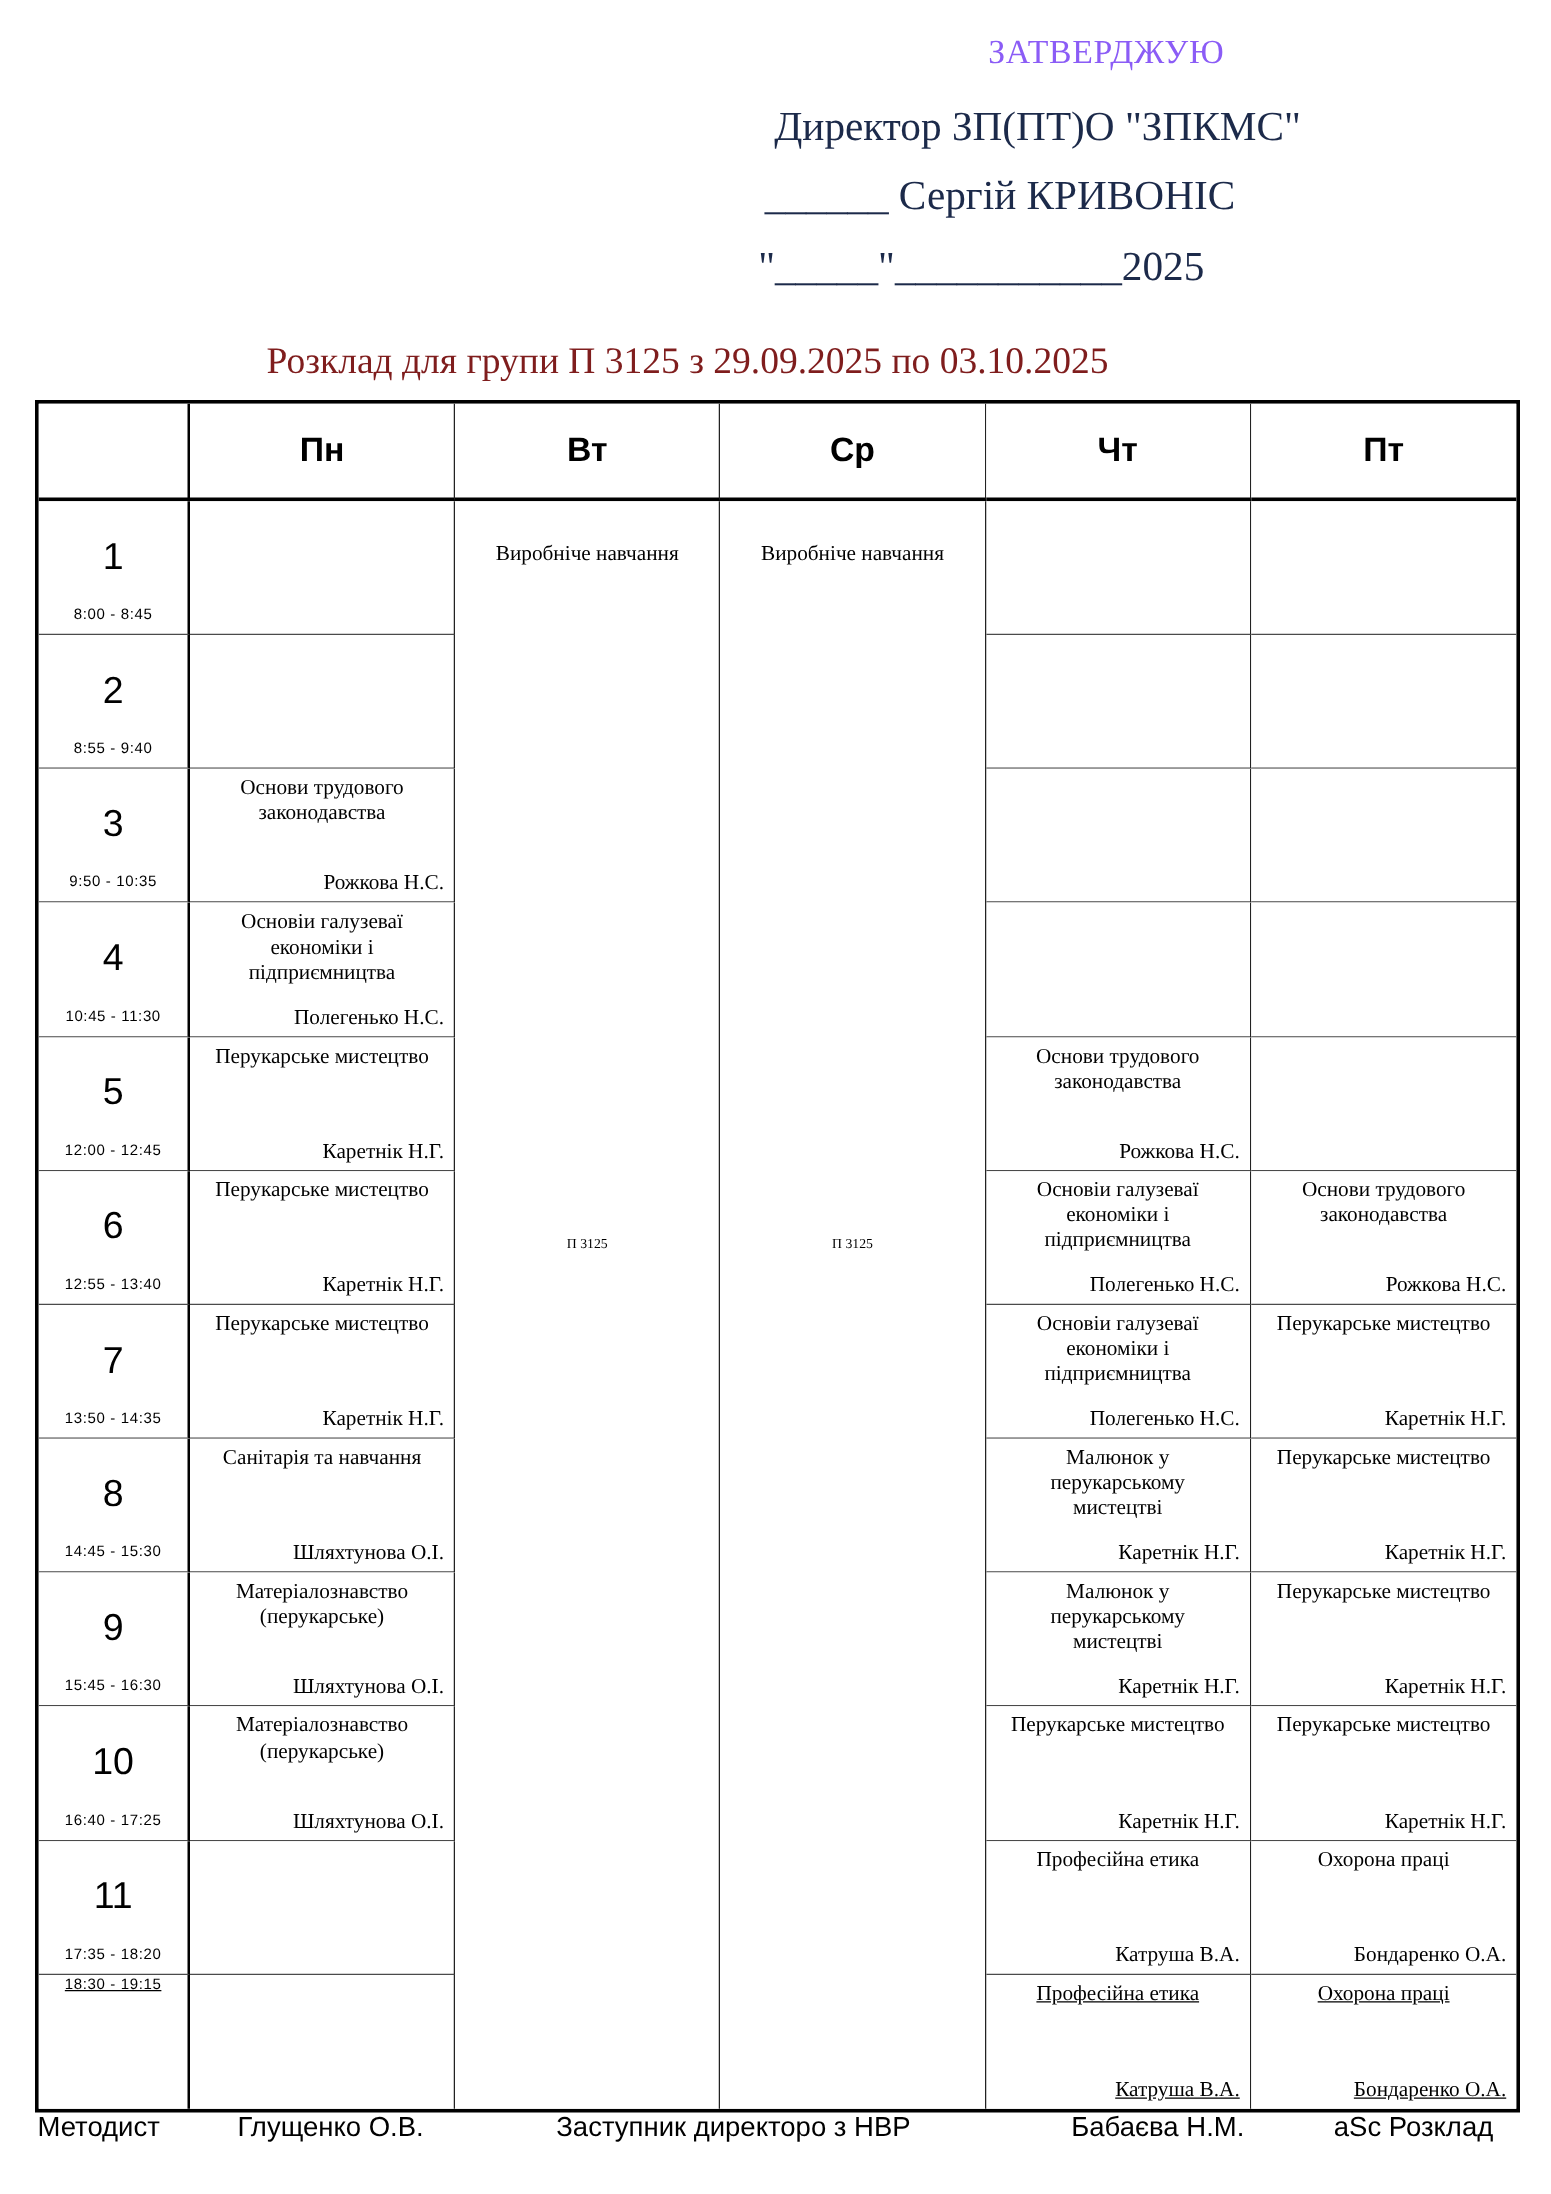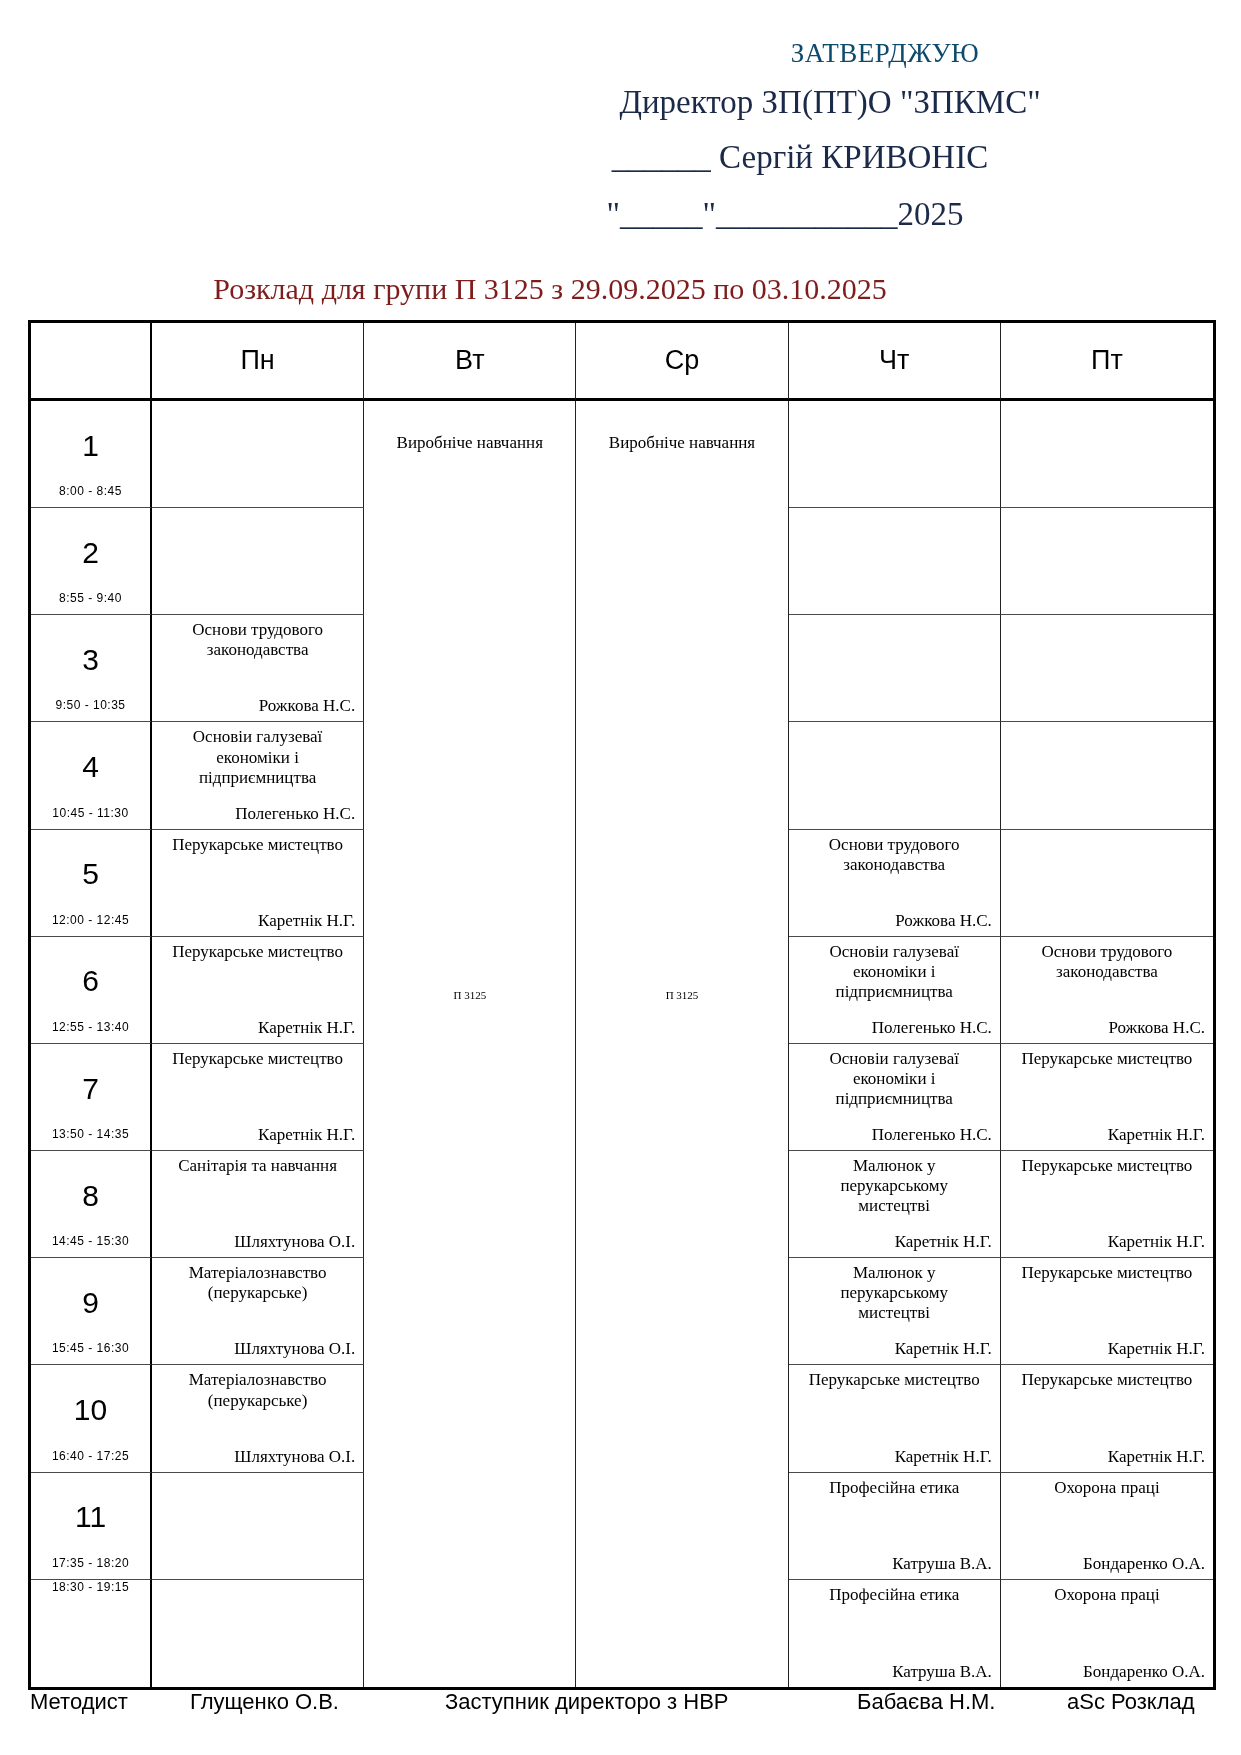--- a/index.html
+++ b/index.html
@@ -18,23 +18,23 @@
          font-size:30px;font-weight:normal;}
 
   
   .tt{position:absolute;left:28px;top:320px;width:1188px;height:1370px;
       display:grid;grid-template-columns:121px repeat(5,1fr);
       grid-template-rows:78px repeat(12,1fr);
       border:3px solid #000;background:#fff;box-sizing:border-box;}
   .c{border-right:1px solid #222;border-bottom:1px solid #4a4a4a;
      box-sizing:border-box;position:relative;background:#fff;min-width:0;min-height:0;}
   .c.lastcol{border-right:none;}
-  .c.lastrow{border-bottom:none;}
+  .c.lastrow{border-bottom:none;text-decoration:underline;}
   .hdr{border-bottom:3px solid #000;display:flex;align-items:center;justify-content:center;
-       font-family:"Liberation Sans","DejaVu Sans",sans-serif;font-size:27px;}
+       font-family:"Liberation Sans","DejaVu Sans",sans-serif;font-size:27px;font-weight:bold;}
   .periodcol{border-right:2px solid #000;}
   .period{display:flex;flex-direction:column;align-items:stretch;
           font-family:"Liberation Sans","DejaVu Sans",sans-serif;}
   .pnum{flex:1;display:flex;align-items:center;justify-content:center;
         font-size:30px;padding-top:6px;}
   .ptime{text-align:center;font-size:12px;letter-spacing:.5px;padding-bottom:9px;}
   .lesson{display:flex;flex-direction:column;justify-content:space-between;}
   .subj{font-size:17px;line-height:1.18;text-align:center;padding:5px 20px 0;}
   .teach{font-size:17px;text-align:right;padding:0 8px 5px;}
   .practice{border-bottom:none;}
@@ -46,21 +46,21 @@
   
   .footer{position:absolute;left:0;top:1689px;width:1241px;height:30px;
           font-family:"Liberation Sans","DejaVu Sans",sans-serif;font-size:22px;}
   .footer span{position:absolute;white-space:nowrap;}
 </style>
 </head>
 <body>
 
 <div class="page">
 
-  <div class="stamp" style="color: #0c4a6e; margin-top: 12px;">ЗАТВЕРДЖУЮ</div>
+  <div class="stamp" style="color: #8b5cf6;">ЗАТВЕРДЖУЮ</div>
   <div class="h-line director" style="color: rgb(28, 42, 74);">Директор ЗП(ПТ)О "ЗПКМС"</div>
   <div class="h-line signature" style="color: rgb(28, 42, 74);">______ Сергій КРИВОНІС</div>
   <div class="h-line dateline" style="color: rgb(28, 42, 74);">"_____"___________2025</div>
 
   <h1 class="title" style="color: #7f1d1d;">Розклад для групи П 3125 з 29.09.2025 по 03.10.2025</h1>
 
   <div class="tt" id="timetable">
       <div class="c hdr periodcol" style="grid-area: 1 / 1;"></div>
       <div class="c hdr" style="grid-area: 1 / 2;">Пн</div>
       <div class="c hdr" style="grid-area: 1 / 3;">Вт</div>

